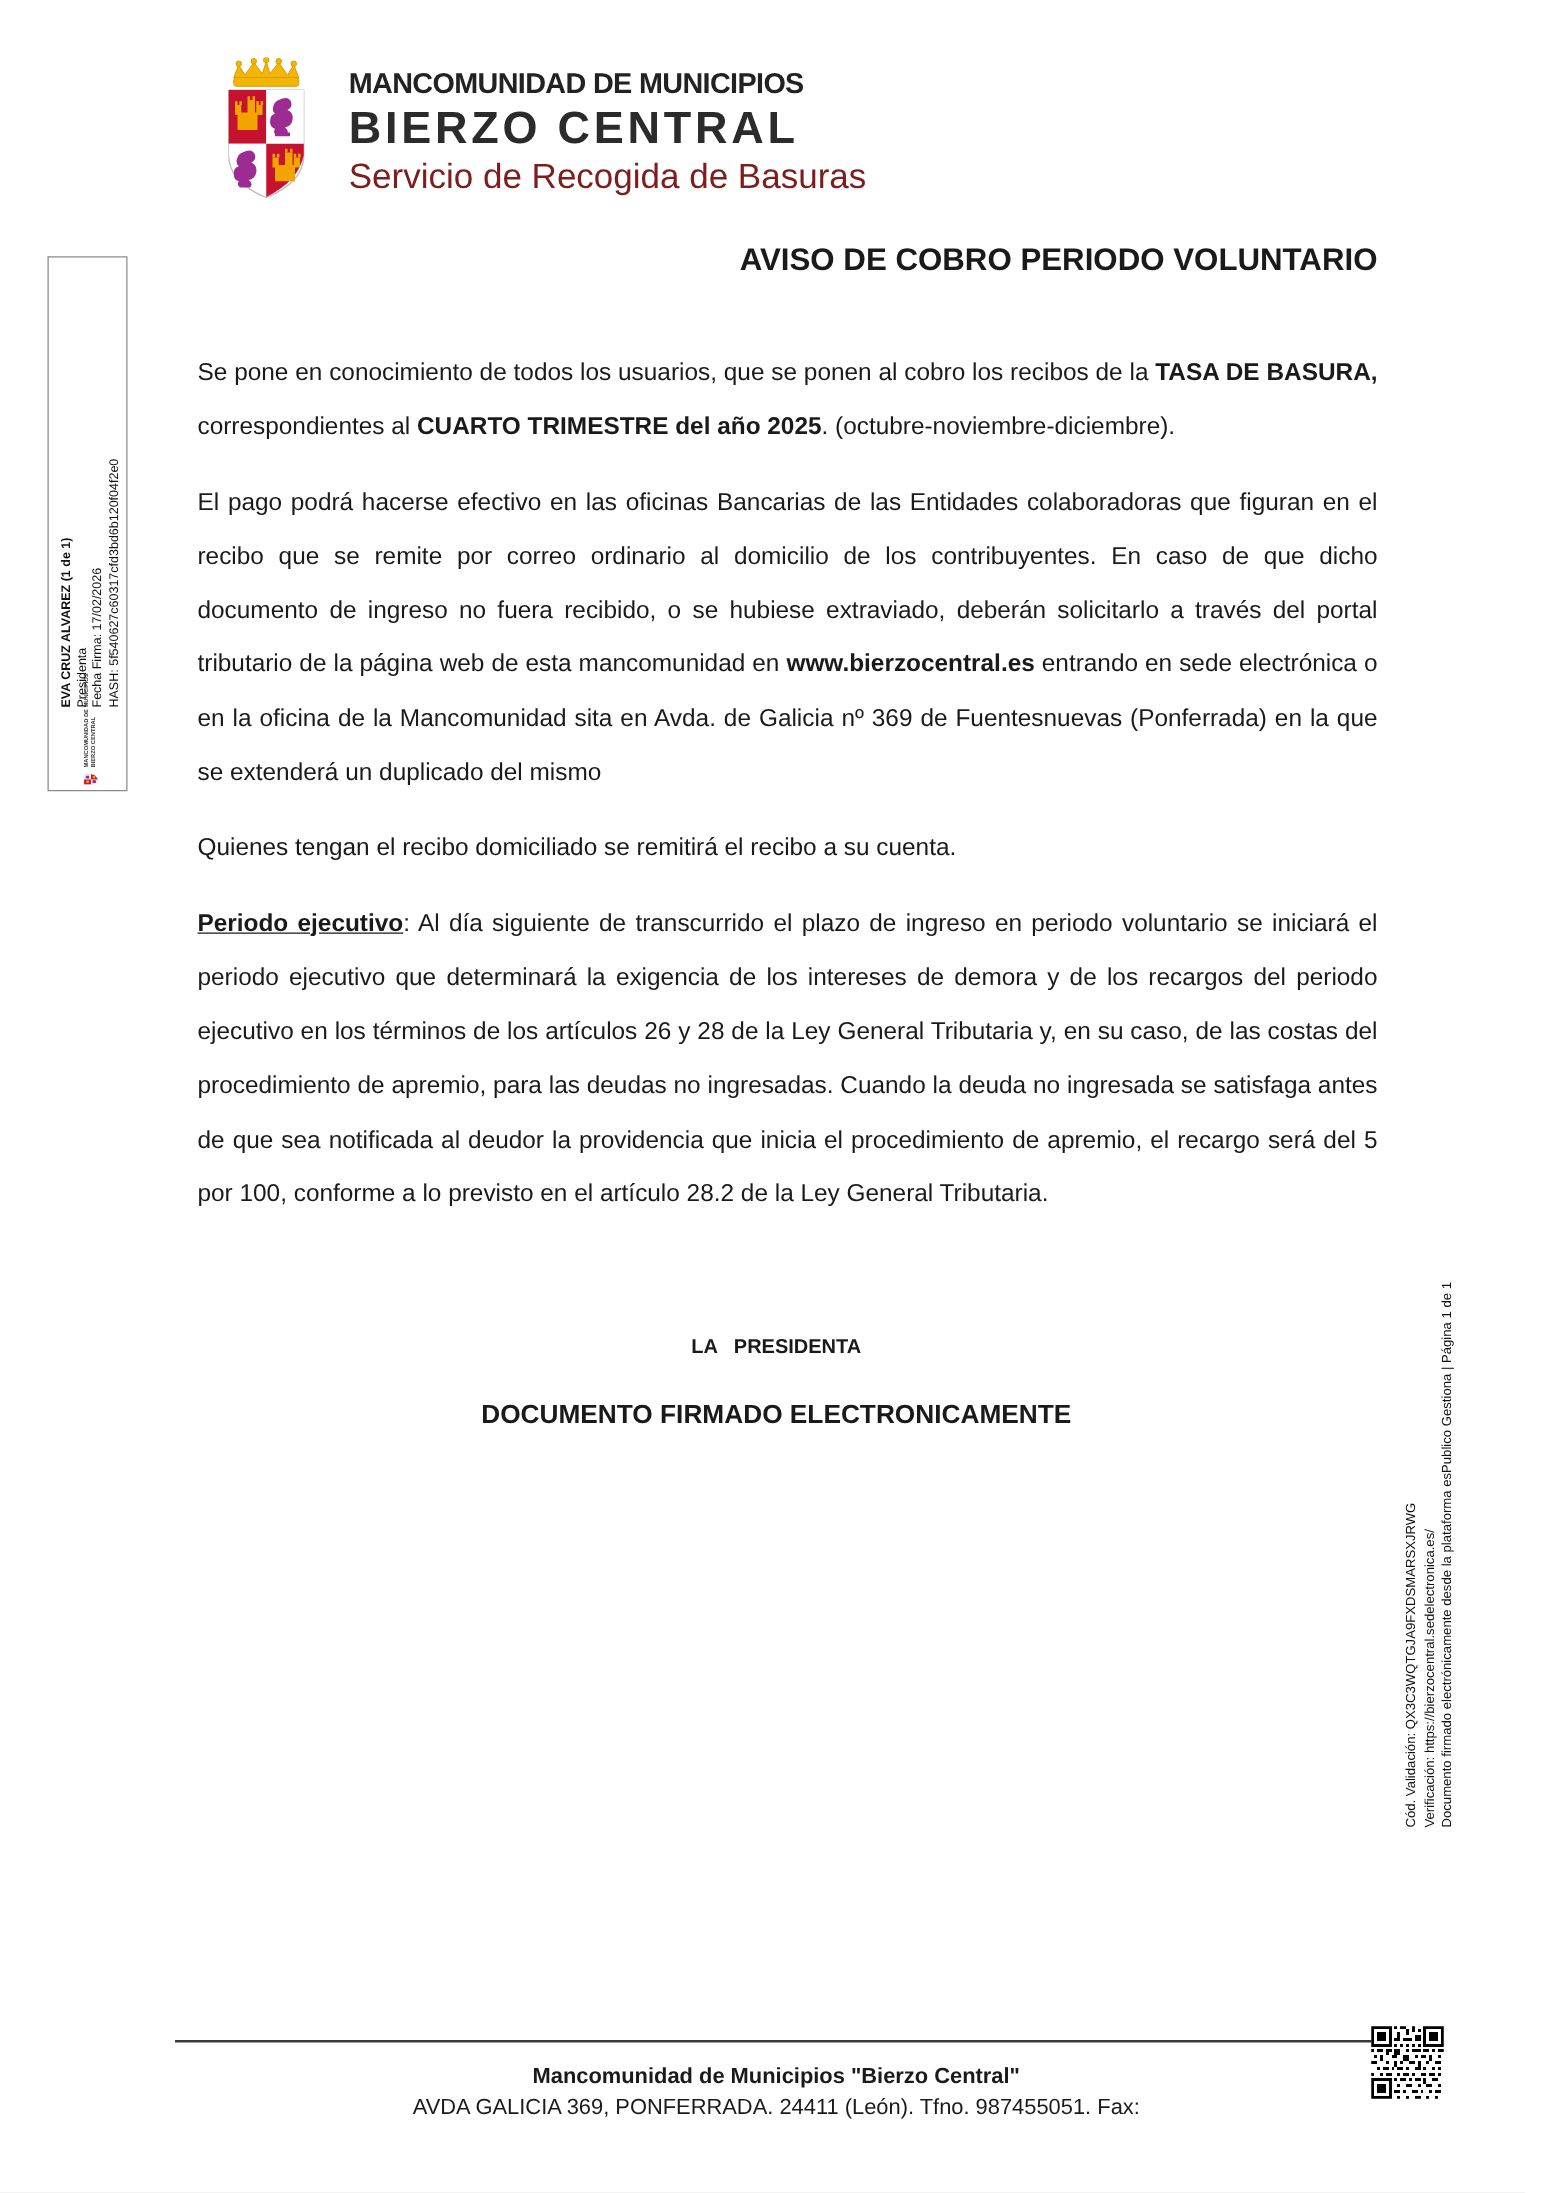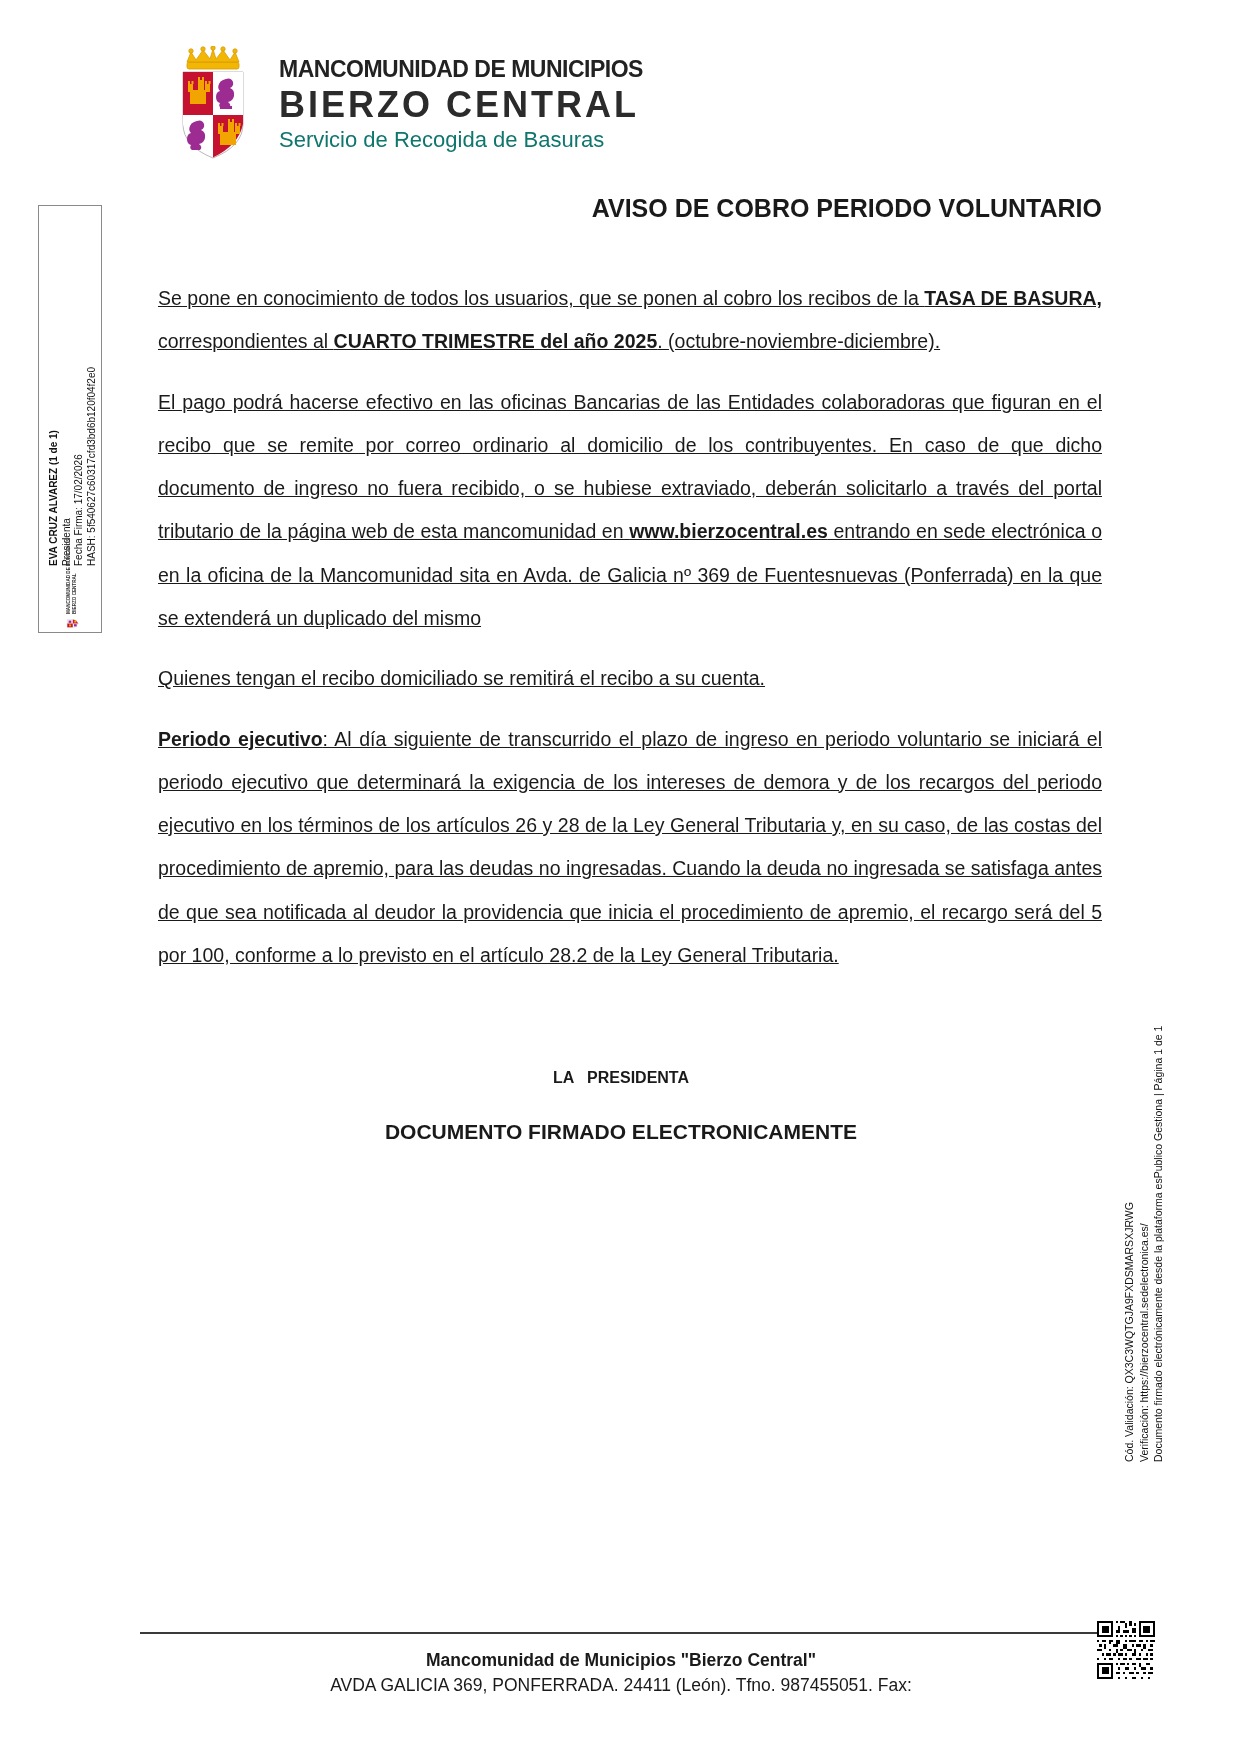--- a/index.html
+++ b/index.html
@@ -12,31 +12,31 @@
     color:#1a1a1a;
     overflow:hidden;
     padding-left:20px;
   }
   
   .logo-block{position:absolute;left:163px;top:46px;display:flex;align-items:center;}
   .logo-svg{width:100px;height:118px;flex:0 0 auto;}
   .logo-text{margin-left:16px;line-height:1.12;}
   .logo-text .l1{font-size:23px;font-weight:bold;letter-spacing:-0.5px;color:#222;}
   .logo-text .l2{font-size:36px;font-weight:bold;letter-spacing:3px;color:#2b2b2b;margin-top:2px;}
-  .logo-text .l3{font-size:22px;color:#0f766e;margin-top:3px;}
+  .logo-text .l3{font-size:28px;color:#7f1d1d;margin-top:3px;}
   
   .content{position:absolute;left:140px;top:196px;width:962px;}
   .doc-title{text-align:right;font-weight:bold;font-size:25px;line-height:1;}
   .doc-title.t2{margin-top:21px;}
   .municipalities{
     margin-top:46px;text-align:center;font-weight:bold;font-size:24px;
     line-height:1.65;white-space:pre-wrap;padding:0 2px;
   }
   .bodytext{margin-top:56px;font-size:19.5px;line-height:2.22;text-align:justify;padding-left:18px;}
-  .bodytext p{margin:0 0 17px 0;text-decoration:underline;}
+  .bodytext p{margin:0 0 17px 0;}
   .b{font-weight:bold;}
   .bu{font-weight:bold;text-decoration:underline;}
   .sig1{margin-top:92px;text-align:center;font-weight:bold;font-size:16px;white-space:pre;}
   .sig2{margin-top:33px;text-align:center;font-weight:bold;font-size:21px;}
   
   .left-box{
     position:absolute;left:38px;top:205px;width:62px;height:426px;
     border:1px solid #8a8a8a;background:#fff;
   }
   .rot{position:absolute;transform:rotate(-90deg);transform-origin:0 0;}

